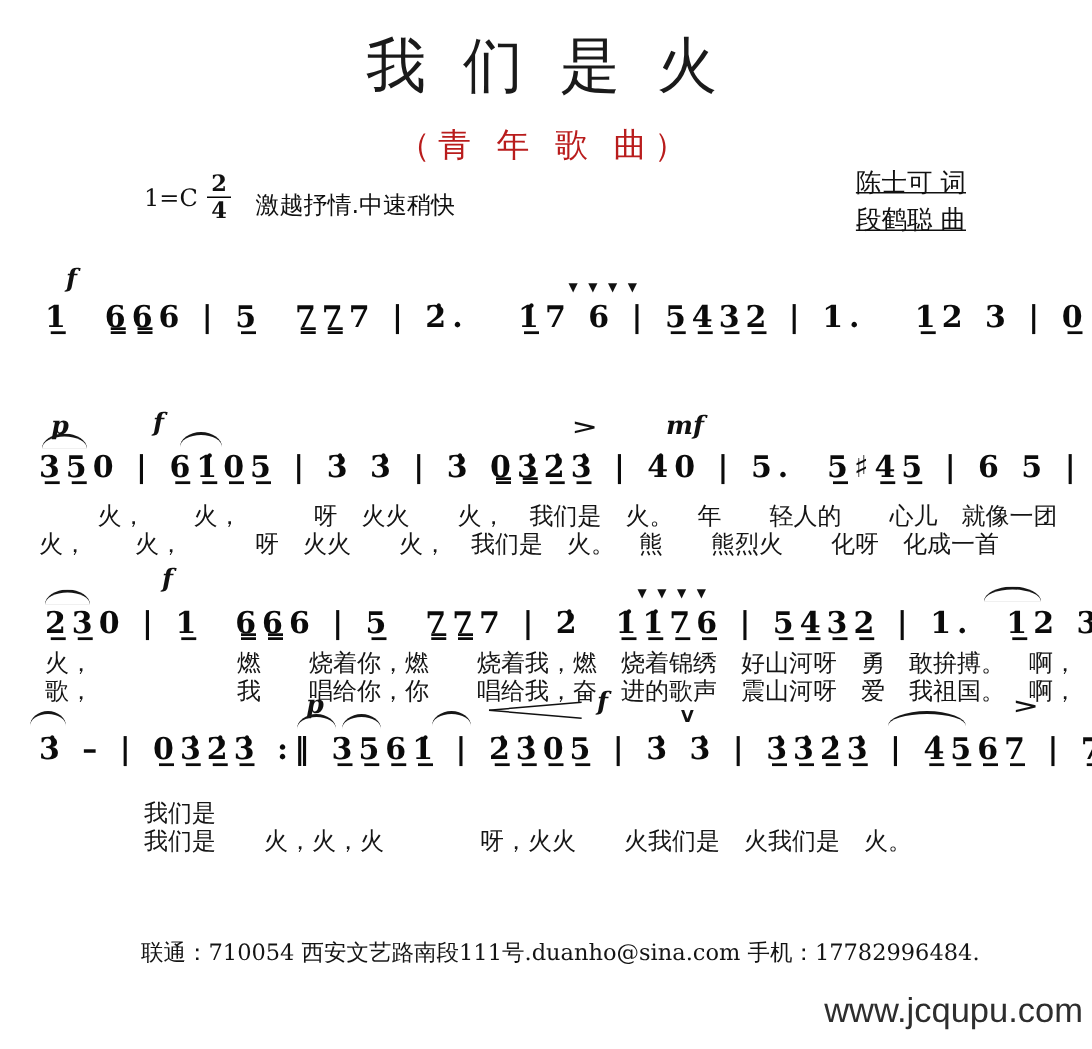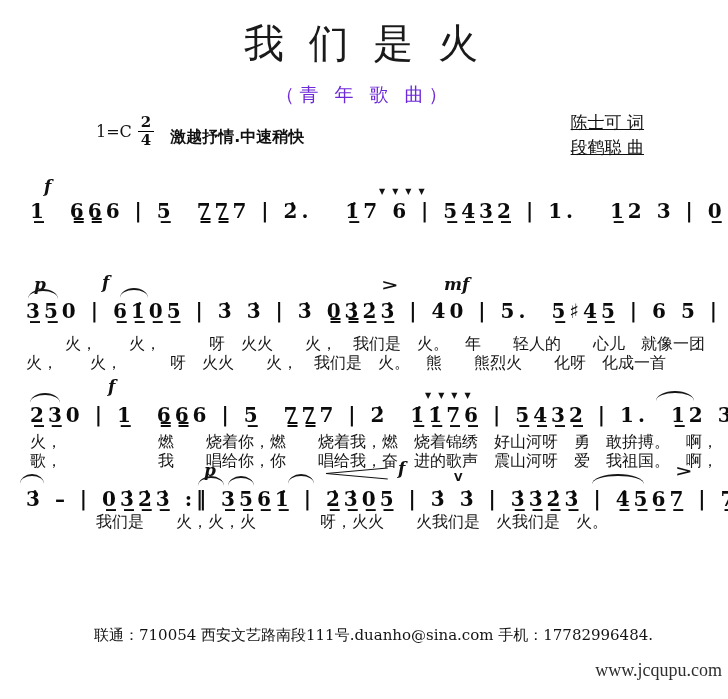--- a/index.html
+++ b/index.html
@@ -7,28 +7,28 @@
     width:728px;height:699px;position:relative;overflow:hidden;
     background:#ffffff;color:#111;
     font-family:"DejaVu Serif","Liberation Serif",serif;
   }
   .title{
     position:absolute;top:16px;left:0;width:100%;text-align:center;
     font-size:40px;letter-spacing:6px;color:#1a1a1a;
   }
   .subtitle{
     position:absolute;top:82px;left:0;width:100%;text-align:center;
-    font-size:19px;letter-spacing:5px;color:#6d28d9;
+    font-size:22px;letter-spacing:5px;color:#b91c1c;
   }
   .meta{position:absolute;left:96px;top:114px;display:flex;align-items:center;}
   .key{font-size:16px;}
   .frac{display:inline-flex;flex-direction:column;text-align:center;
     font-weight:bold;font-size:15px;line-height:1.1;margin-left:6px;}
   .frac .num{border-bottom:1.5px solid #000;padding:0 3px;}
-  .tempo{font-family:"DejaVu Sans","Liberation Sans",sans-serif;font-weight:bold;
+  .tempo{font-family:"DejaVu Sans","Liberation Sans",sans-serif;font-weight:normal;
     font-size:16px;margin-left:16px;align-self:flex-end;}
   .credits{position:absolute;right:84px;top:110px;font-size:17px;line-height:25px;text-decoration:underline;}
   .system{position:absolute;left:30px;width:690px;}
   .system.wide{left:26px;}
   .marks{position:relative;height:22px;}
   .mark{position:absolute;color:#111;}
   .dyn{font-style:italic;font-weight:bold;font-size:17px;line-height:1;
     font-family:"DejaVu Serif",serif;}
   .arc{height:8px;border-top:2px solid #161616;
     border-radius:50% 50% 0 0 / 100% 100% 0 0;}
@@ -42,22 +42,22 @@
   .cresc::before{transform:rotate(5deg);}
   .cresc::after{transform:rotate(-5deg);}
   .notes{font-weight:bold;font-size:20px;letter-spacing:4px;white-space:pre;
     line-height:26px;color:#0b0b0b;}
   .lyric{font-size:16px;white-space:pre;line-height:19px;color:#151515;}
   .s2 .lyric.first{margin-top:10px;margin-left:39px;}
   .s3 .lyric.first{margin-top:4px;}
   .s4 .lyric{margin-left:70px;}
   .s4 .lyric.first{margin-top:20px;}
   .footer{position:absolute;left:94px;top:626px;font-size:15px;color:#141414;}
-  .watermark{position:absolute;right:6px;top:660px;font-size:18px;color:#2e2e2e;
-    font-family:Liberation Serif, serif;}
+  .watermark{position:absolute;right:6px;top:660px;font-size:23px;color:#2e2e2e;
+    font-family:Liberation Sans, sans-serif;}
 </style>
 </head>
 <body>
 
 <div class="title">我 们 是 火</div>
 <div class="subtitle">（青 年 歌 曲）</div>
 
 <div class="meta">
   <span class="key">1=C</span>
   <span class="frac">
@@ -117,17 +117,18 @@
       <span class="mark arc" style="left: 172px; top: 12px; width: 26px;"></span>
       <span class="mark arc" style="left: 202px; top: 12px; width: 26px;"></span>
       <span class="mark arc" style="left: 262px; top: 10px; width: 26px;"></span>
       <span class="mark cresc" style="left: 300px; top: 4px; width: 62px;"></span>
       <span class="mark dyn" style="left: 372px; top: -4px;">f</span>
       <span class="mark vmark" style="left: 428px; top: 8px;">V</span>
       <span class="mark arc" style="left: 566px; top: 10px; width: 52px;"></span>
       <span class="mark acc" style="left: 652px; top: 0px;">&gt;</span>
     </div>
   <div class="notes">3̇ – | 0̲3̲̇2̲̇3̲̇ :‖ 3̲5̲6̲1̲̇ | 2̲̇3̲̇0̲5̲ | 3̇ 3̇ | 3̲̇3̲̇2̲̇3̲̇ | 4̲̇5̲6̲7̲ | 7̲0 1̇ ‖</div>
+  <div class="lyric first">我们是</div>
   <div class="lyric">我们是　　火，火，火　　　　呀，火火　　火我们是　火我们是　火。</div>
 </div>
 
 <div class="footer">联通：710054 西安文艺路南段111号.duanho@sina.com 手机：17782996484.</div>
 <div class="watermark">www.jcqupu.com</div>
 
 </body></html>

